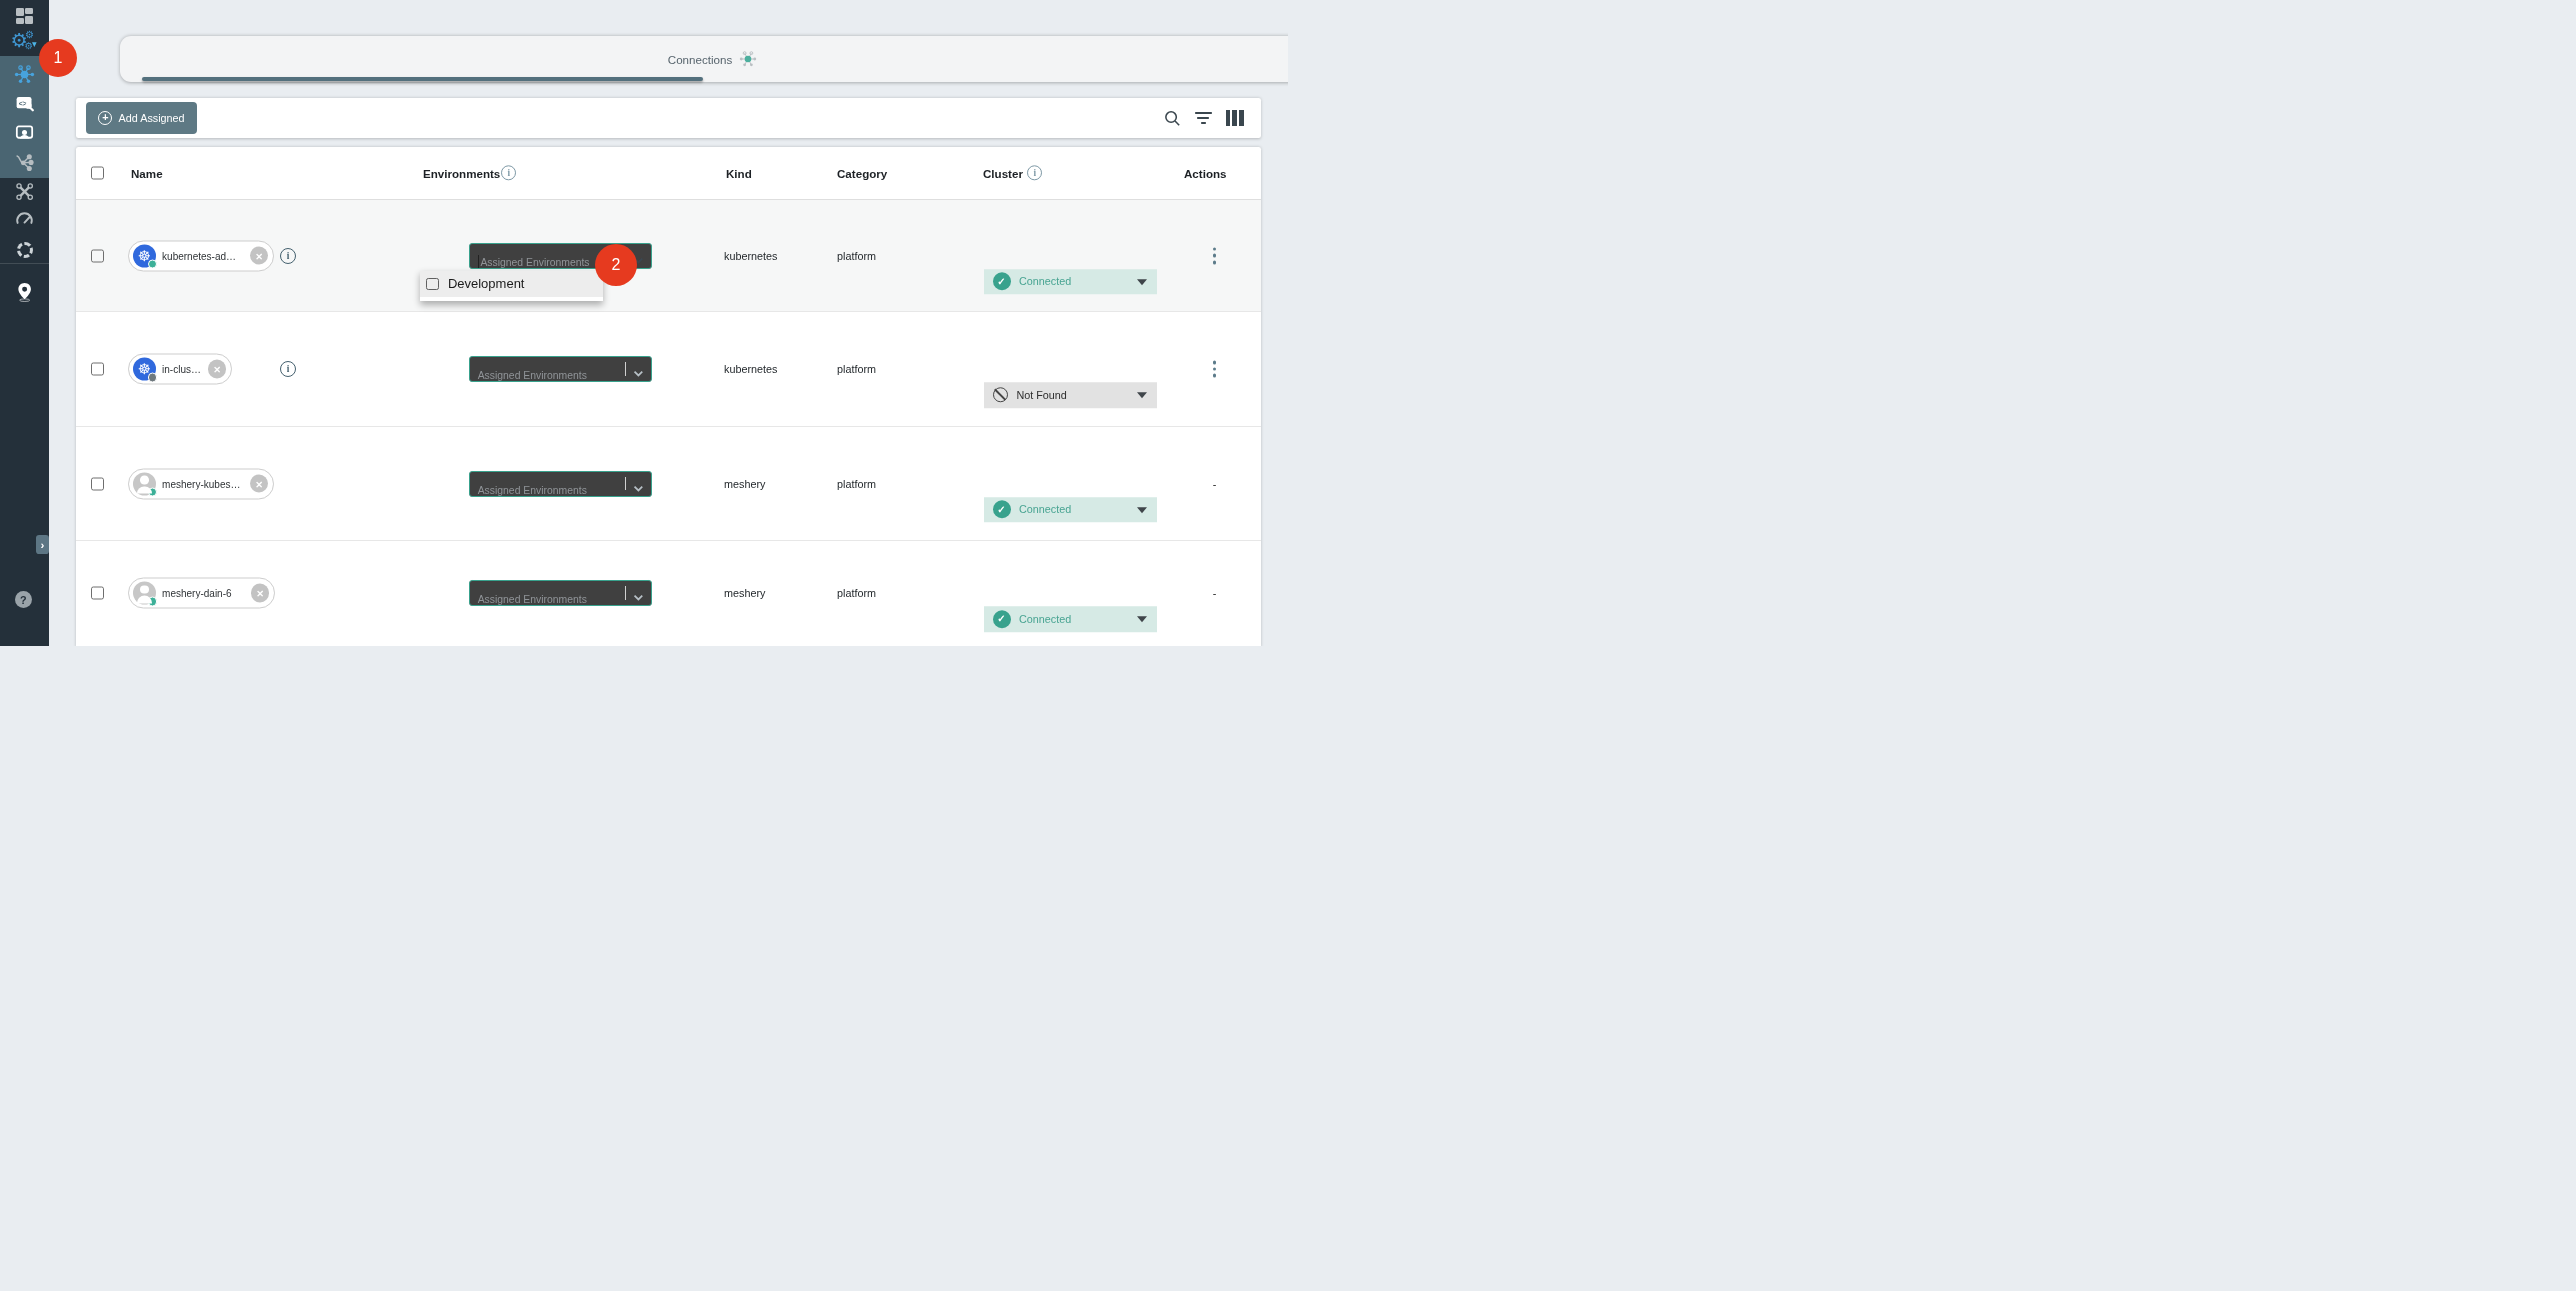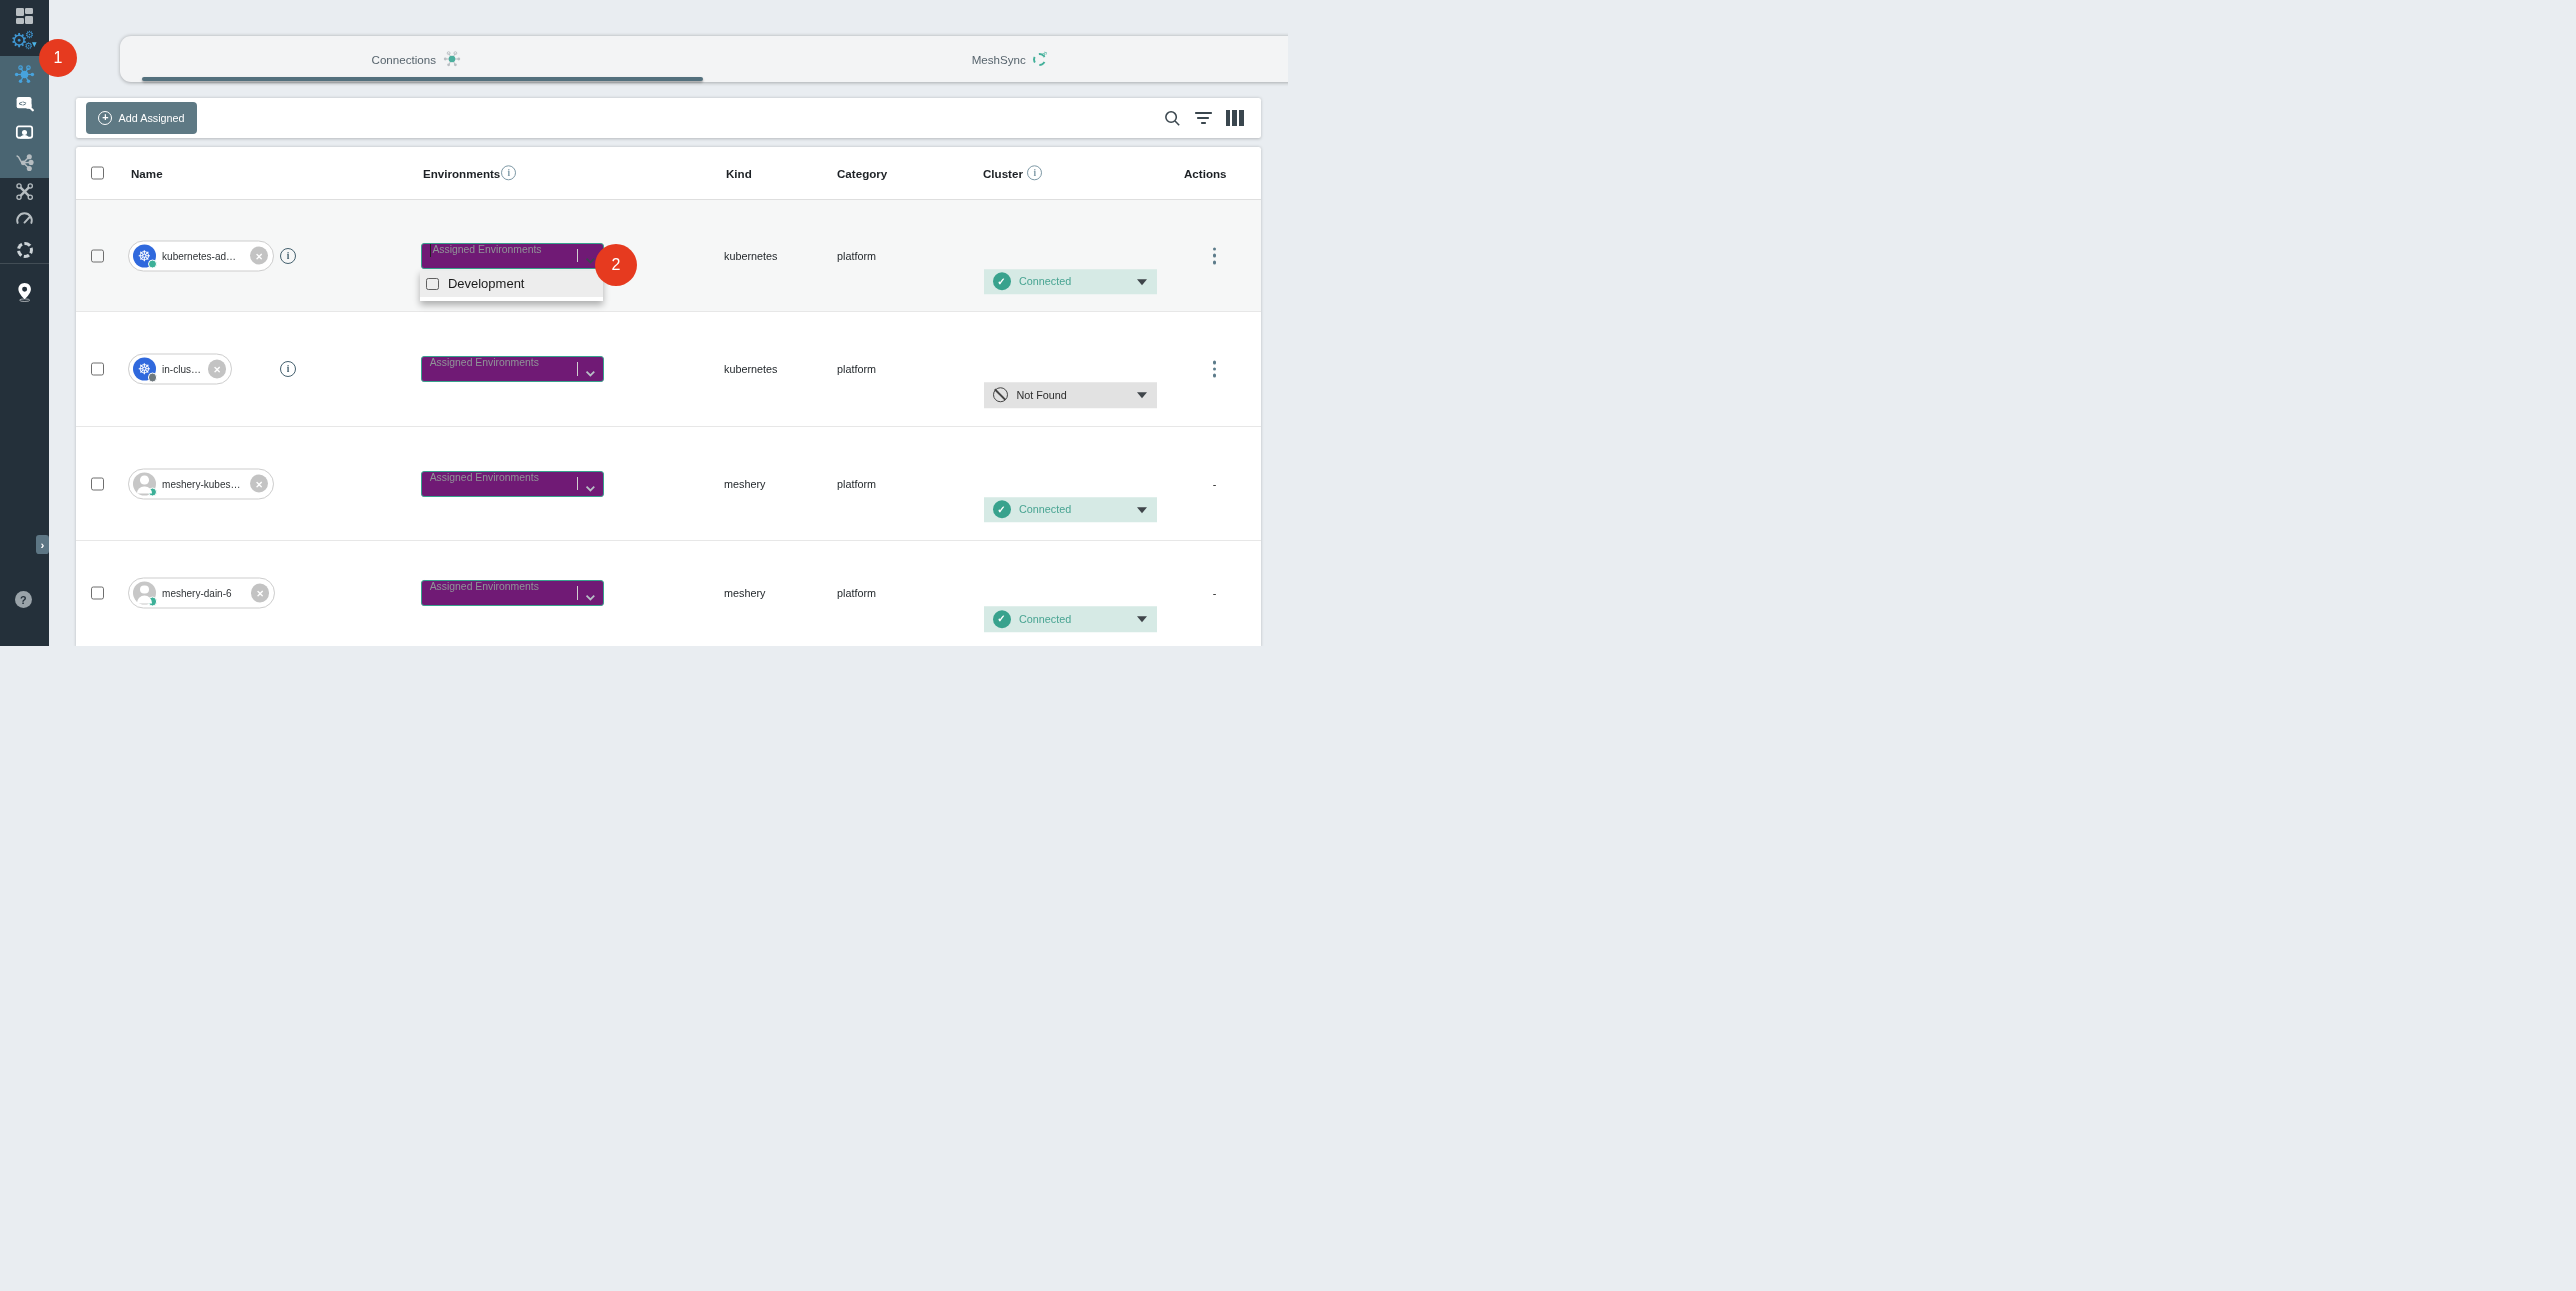--- a/index.html
+++ b/index.html
@@ -114,22 +114,22 @@
     justify-content:center; flex:none; cursor:pointer; }
 
   .info-ic { width:16px; height:16px; border:1.5px solid #44606e; border-radius:50%;
     color:#44606e; font-size:9.3px; font-weight:bold; display:inline-flex;
     align-items:center; justify-content:center; cursor:pointer;
     font-family:"Liberation Serif", serif; }
   .info-ic.hdr { border-color:#7d98a5; color:#7d98a5; border-width:1.2px;
     width:15.4px; height:15.4px; }
 
   .env-select { width:183px; height:26px; border:1.2px solid #38a28d; border-radius:3.1px;
-    background:#701a75; display:flex; align-items:flex-start; padding:0 26px 0 7.7px;
-    position:relative; cursor:text; }
+    background:#404040; display:flex; align-items:flex-end; padding:0 26px 0 7.7px;
+    position:relative; cursor:text;margin-left:48px; }
   .env-select.focused { border-width:1.5px; }
   .env-select .ph { color:#909498; font-size:10.4px; white-space:nowrap; }
   .env-select .caret-line { display:inline-block; width:1.2px; height:13px;
     background:#222; margin-right:1.5px; vertical-align:middle; }
   .env-select .vline { position:absolute; right:25.5px; top:5.4px; bottom:5.4px;
     width:0.8px; background:#d0d0d0; }
   .env-select .chev { position:absolute; right:7px; top:9.3px; cursor:pointer; }
 
   .env-panel { position:absolute; left:344px; width:183px; background:#fff;
     box-shadow:0 3.1px 7.7px rgba(0,0,0,.3); border-radius:0 0 1.5px 1.5px; z-index:30; }
@@ -308,24 +308,20 @@
       </g>
       <circle cx="12" cy="12" r="4.4" fill="#4caf9e"></circle>
       <circle cx="16.5" cy="4.2" r="1.9" fill="none" stroke="#babfc3" stroke-width="1.3"></circle>
       <circle cx="7.5" cy="4.2" r="1.9" fill="none" stroke="#babfc3" stroke-width="1.3"></circle>
       <circle cx="21" cy="12" r="1.9" fill="#babfc3"></circle>
         <circle cx="3" cy="12" r="1.9" fill="#babfc3"></circle>
       <circle cx="7.5" cy="19.8" r="1.9" fill="#babfc3"></circle>
         <circle cx="16.5" cy="19.8" r="1.9" fill="#babfc3"></circle>
     </svg>
   </div>
-  <div class="tab">
-    <span>MeshSync</span>
-    <span class="sync-ring"></span>
-  </div>
   <div class="tab-indicator"></div>
 </div>
 
 <div class="toolbar-card">
   <button class="add-btn">
     <span class="plus-ring">+</span>
     <span>Add Assigned</span>
   </button>
   <div class="tool-icons">
     <span>

